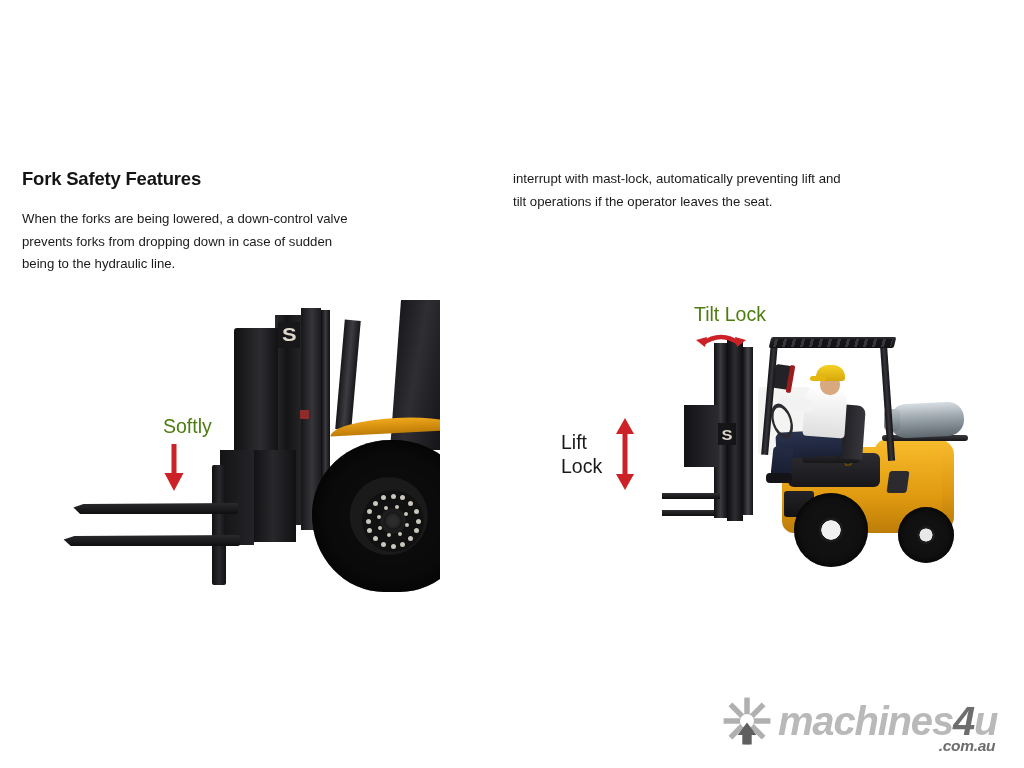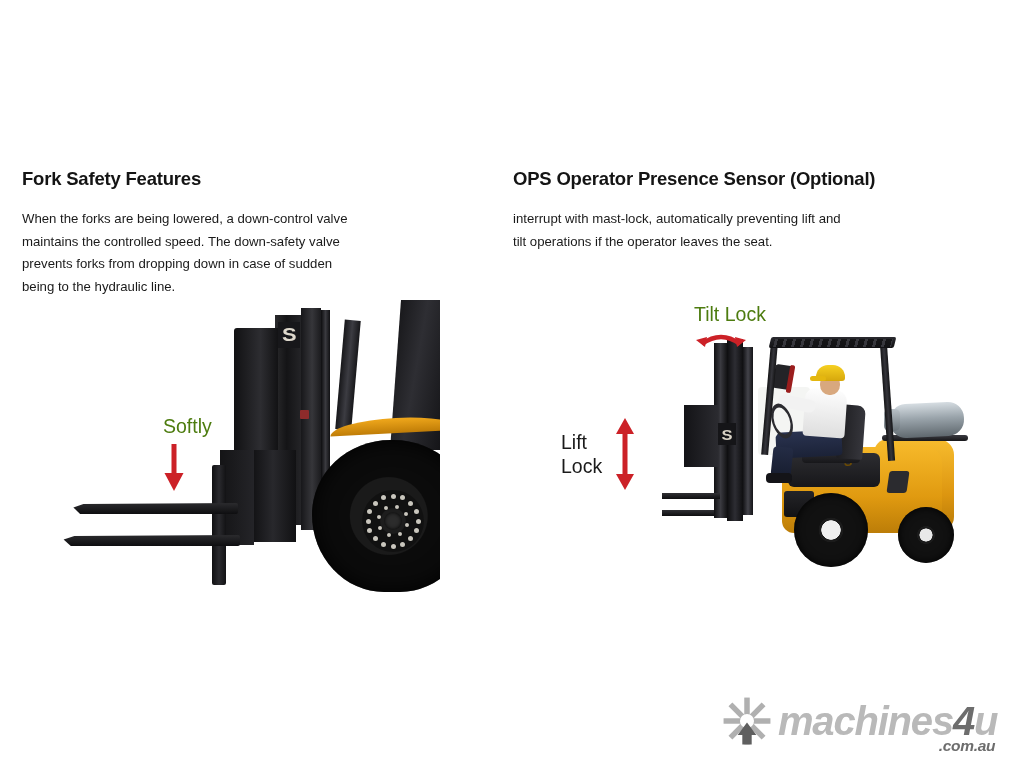--- a/index.html
+++ b/index.html
@@ -409,28 +409,26 @@
 </style>
 </head>
 <body>
 
 <div class="page">
 
   <div class="col col-left">
     <h2 class="heading">Fork Safety Features</h2>
     <p class="body-text">
       <span class="ln">When the forks are being lowered, a down-control valve</span>
-      <span class="ln">maintains the controlled speed. The down-safety valve</span>
       <span class="ln">prevents forks from dropping down in case of sudden</span>
       <span class="ln">being to the hydraulic line.</span>
     </p>
   </div>
 
   <div class="col col-right">
-    <h2 class="heading">OPS Operator Presence Sensor (Optional)</h2>
     <p class="body-text">
       <span class="ln">interrupt with mast-lock, automatically preventing lift and</span>
       <span class="ln">tilt operations if the operator leaves the seat.</span>
     </p>
   </div>
 
   <div class="photo" id="photo-left">
     <div class="lf-body-right"></div>
     <div class="lf-tilt-ram"></div>
     <div class="lf-mast-outer"></div>

